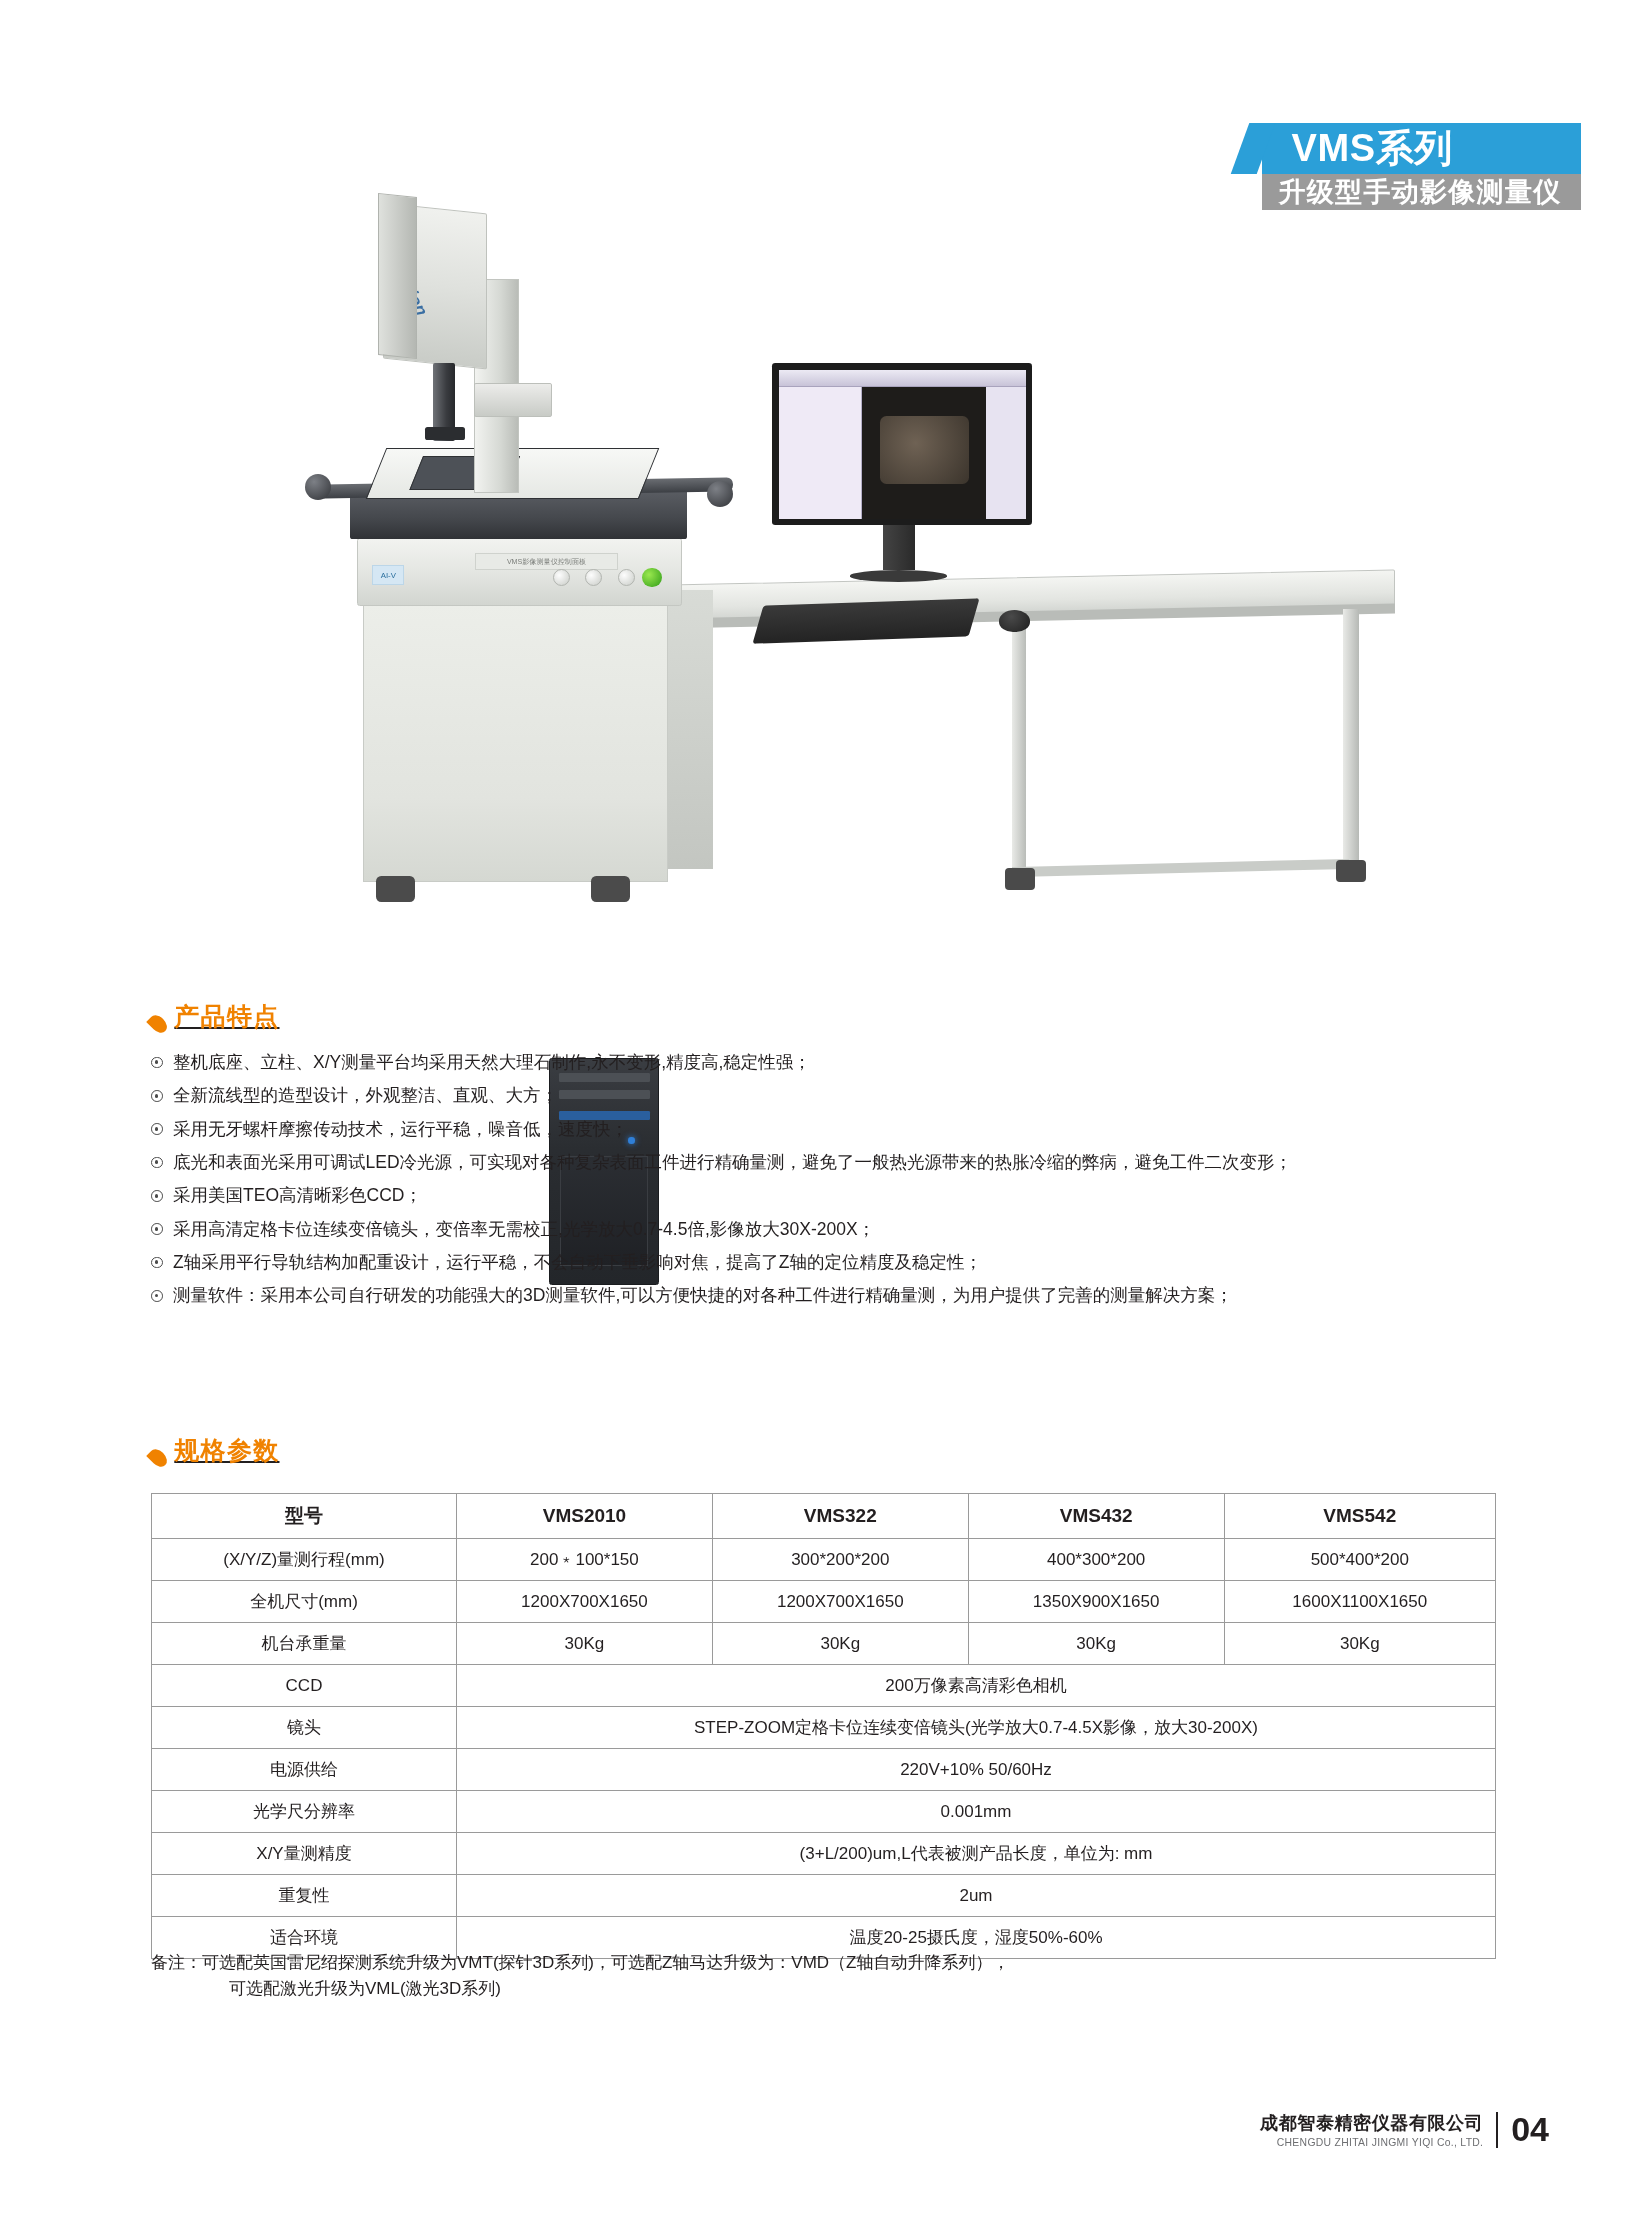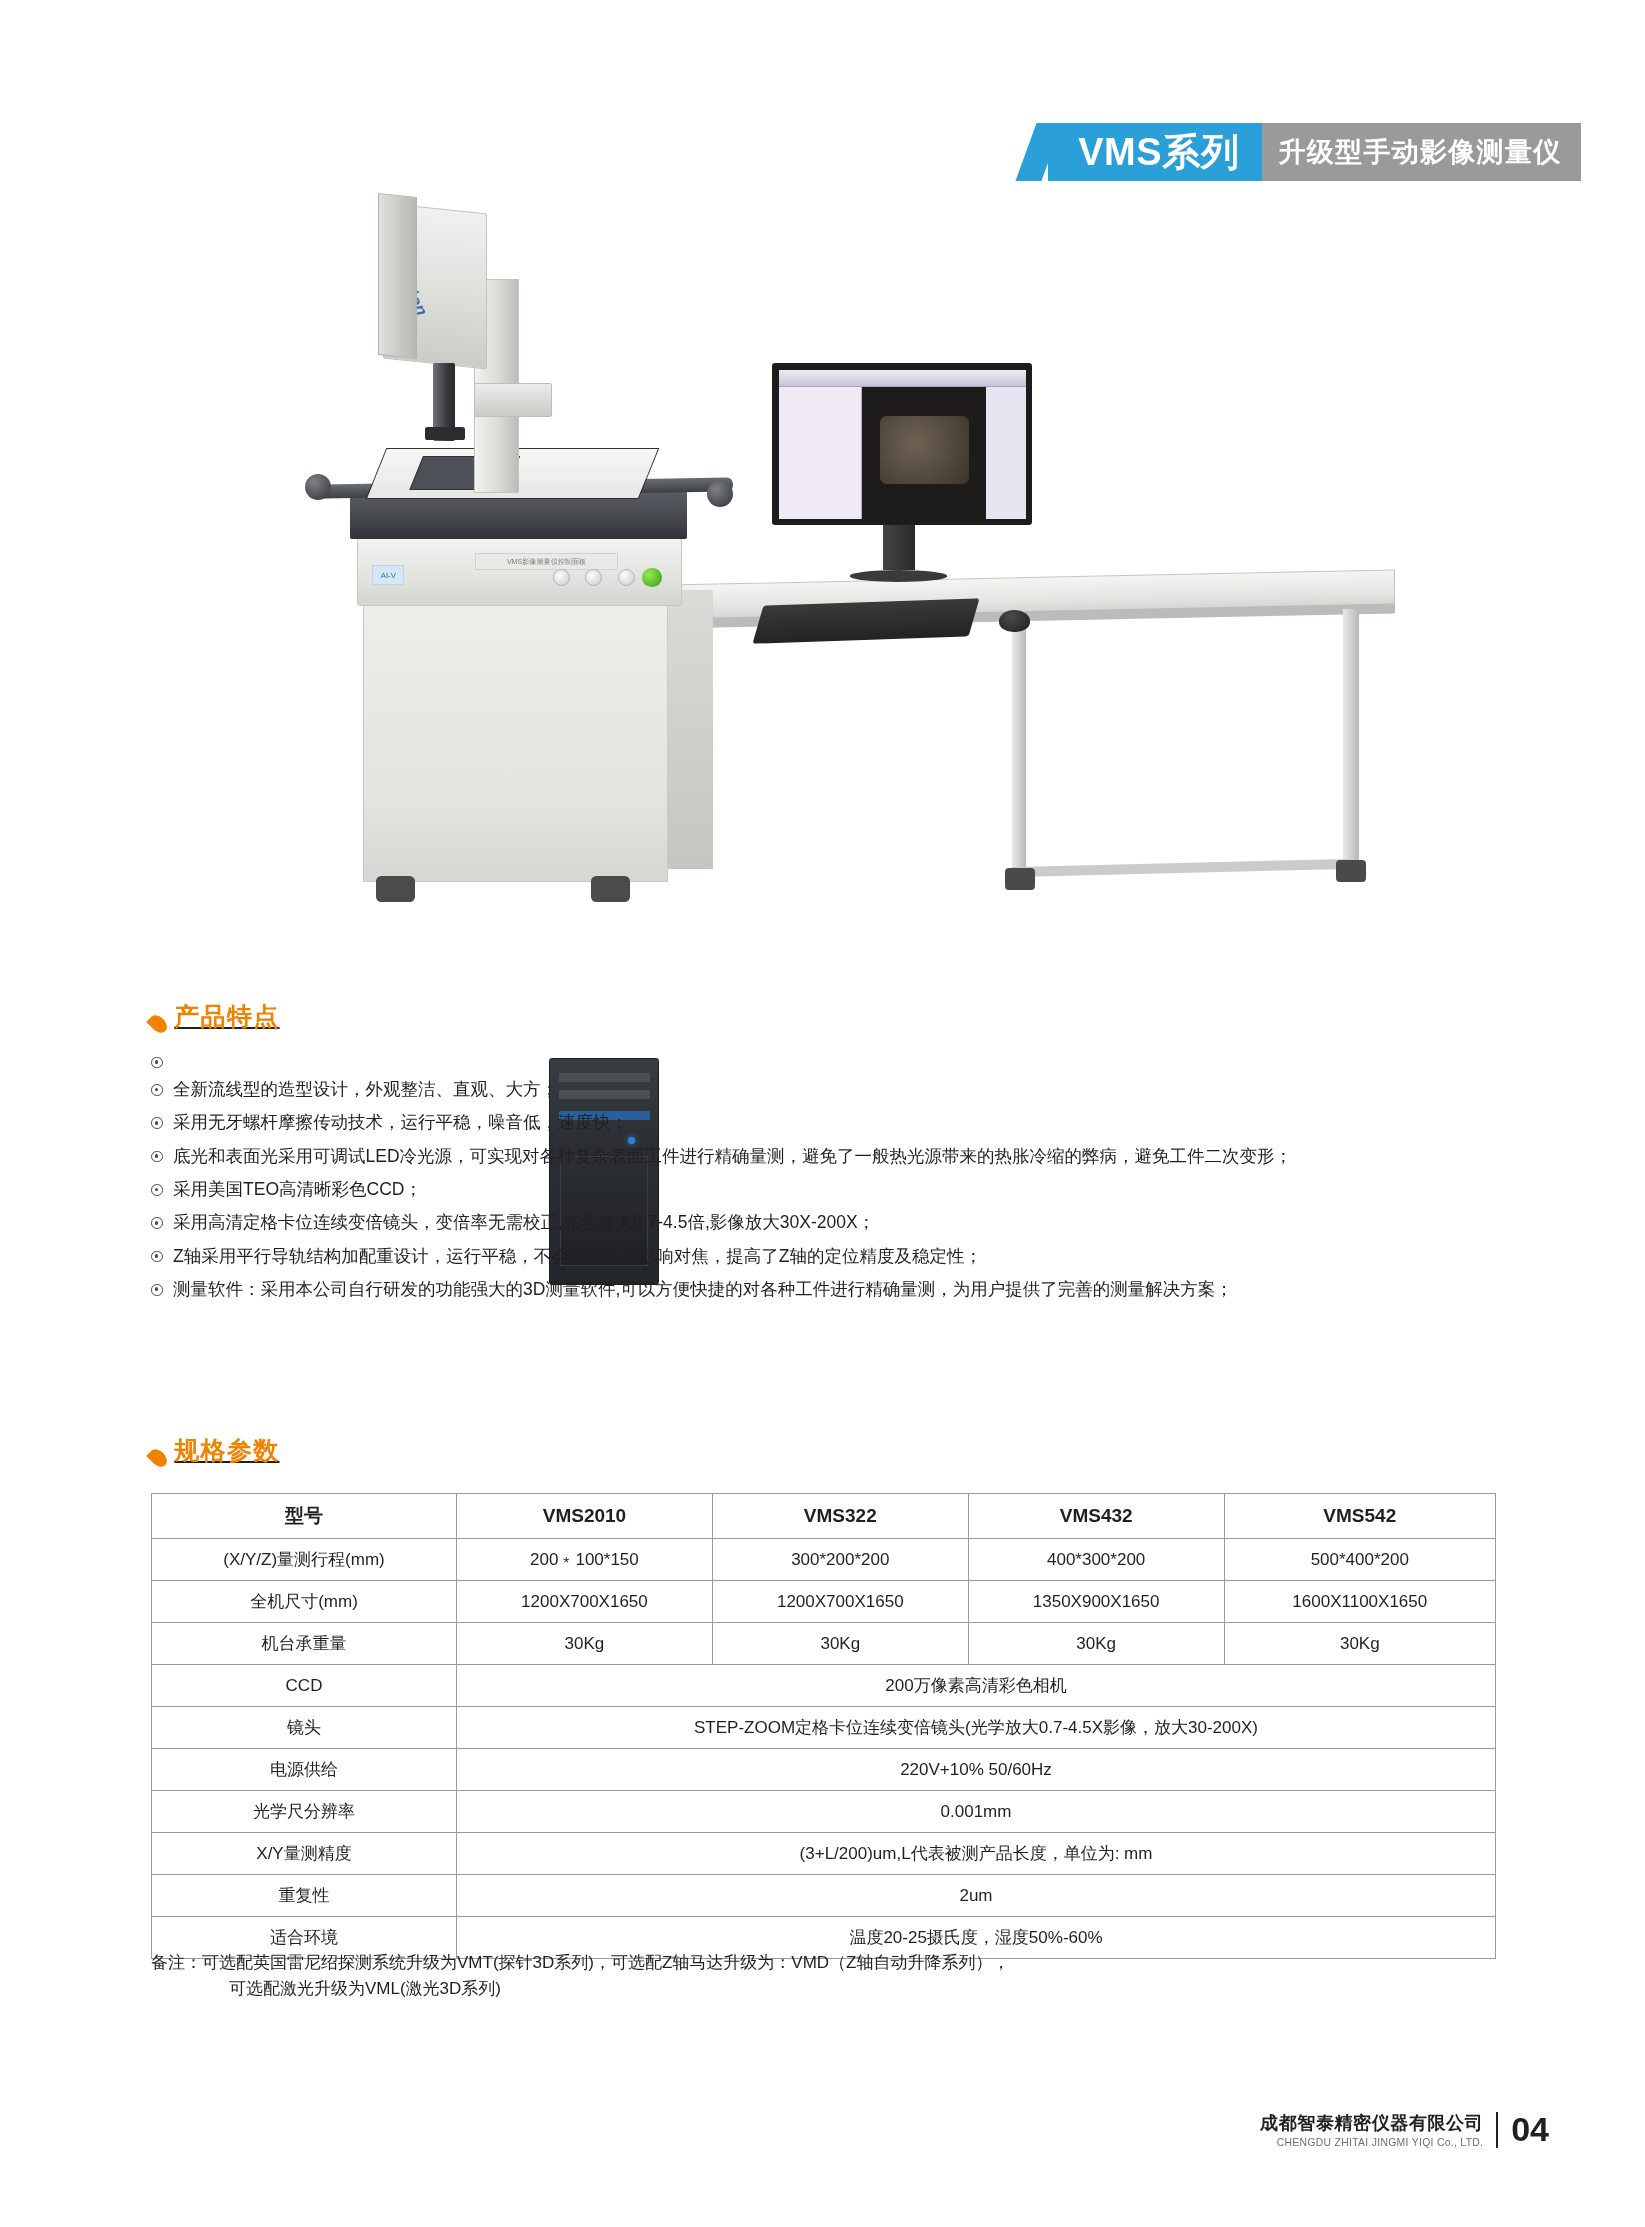--- a/index.html
+++ b/index.html
@@ -15,20 +15,21 @@
   }
 
   
   .banner {
     position: absolute;
     top: 123px;
     right: 65px;
     display: flex;
     align-items: stretch;
     height: 58px;
+    flex-direction: column;
   }
   .banner-left {
     background: #2b9fd8;
     color: #ffffff;
     font-size: 38px;
     font-weight: bold;
     letter-spacing: 0.6px;
     padding: 0 22px 0 30px;
     display: flex;
     align-items: center;
@@ -616,20 +617,21 @@
 </div>
 
 <div class="section-head feat-head">
   <span class="flame"></span>
   <span class="section-title">产品特点</span>
 </div>
 
 <div class="features">
   <div class="feature-row">
     <span class="bullet"></span>
+    <span>整机底座、立柱、X/Y测量平台均采用天然大理石制作,永不变形,精度高,稳定性强；</span>
   </div>
   <div class="feature-row">
     <span class="bullet"></span>
     <span>全新流线型的造型设计，外观整洁、直观、大方；</span>
   </div>
   <div class="feature-row">
     <span class="bullet"></span>
     <span>采用无牙螺杆摩擦传动技术，运行平稳，噪音低，速度快；</span>
   </div>
   <div class="feature-row">

